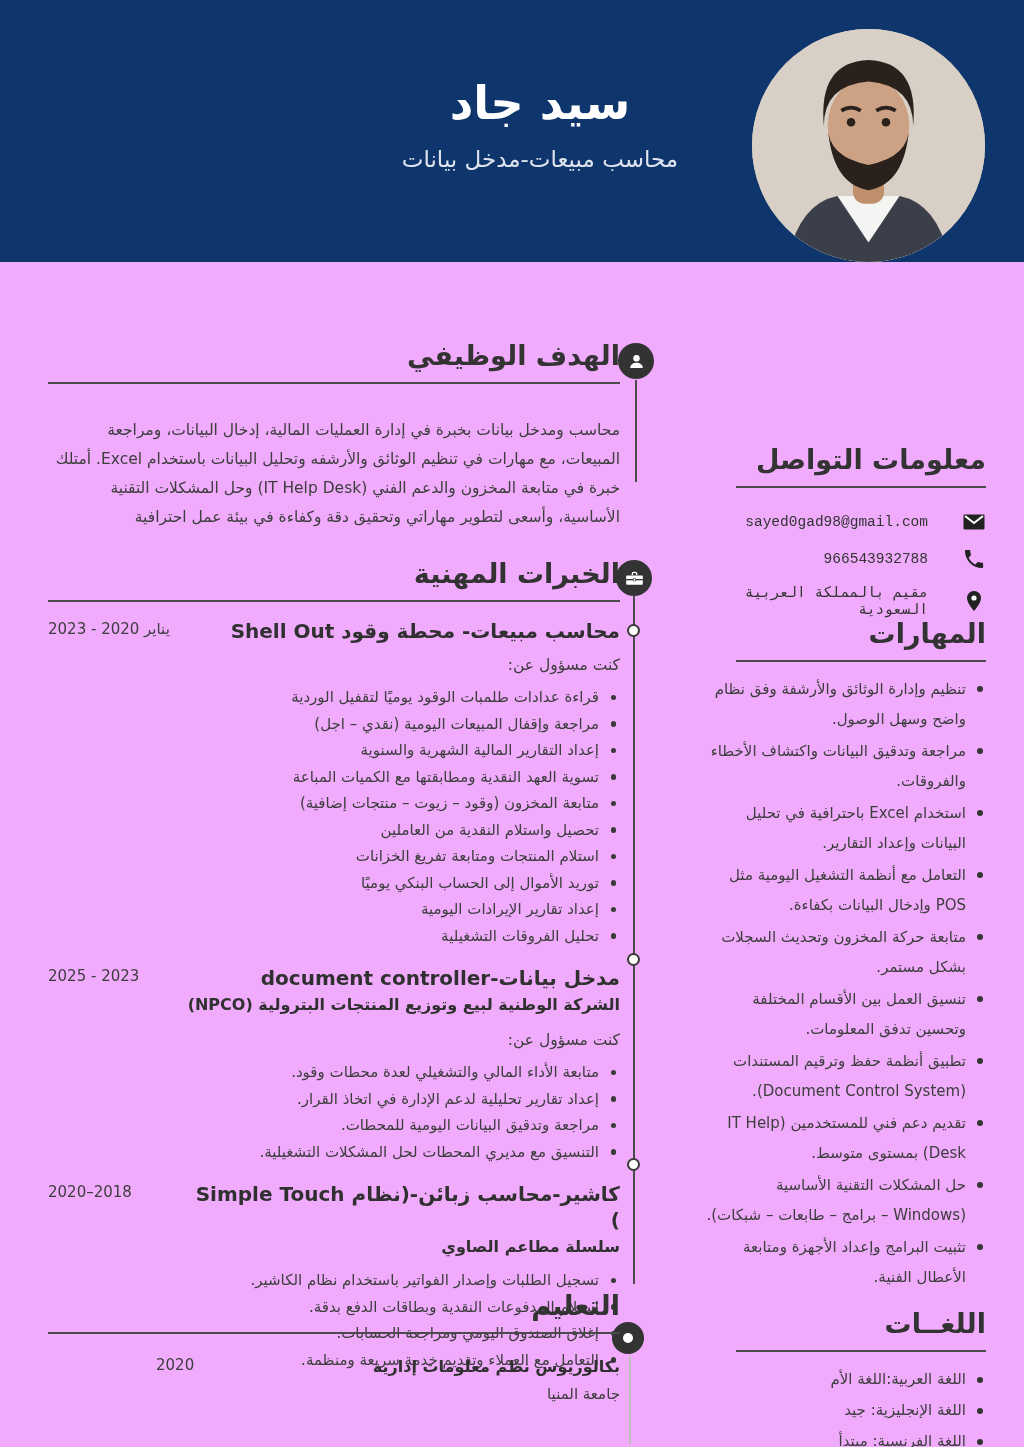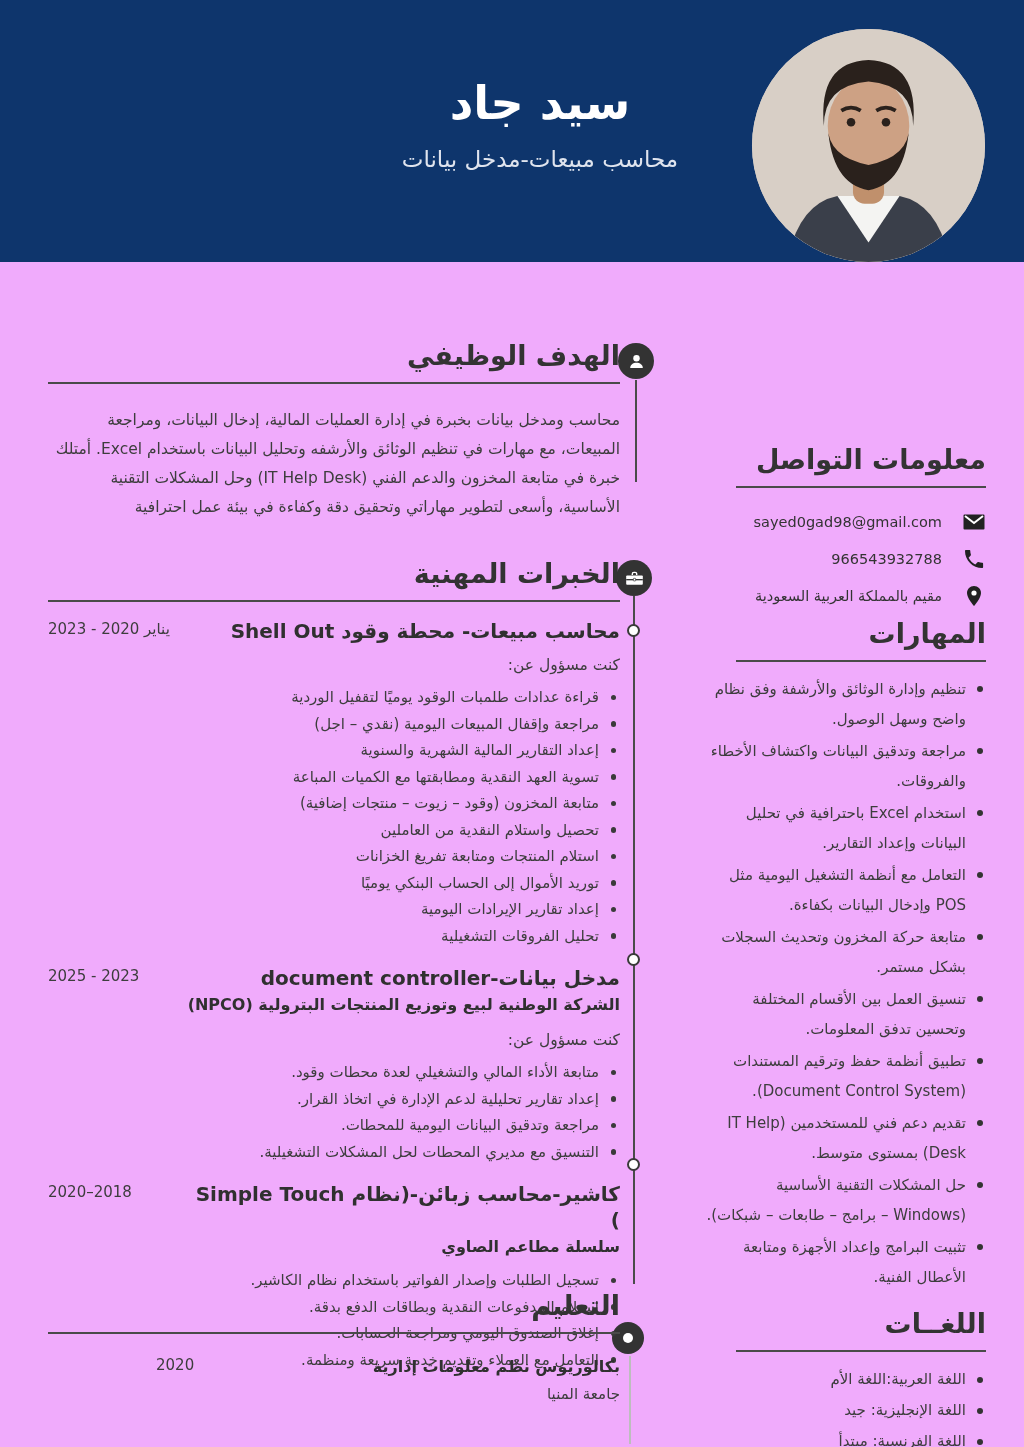--- a/index.html
+++ b/index.html
@@ -17,41 +17,41 @@
 
   
   .main-col { position:absolute; left:48px; width:572px; direction:rtl; text-align:right; color:#3d3d3d; }
   .side-col { position:absolute; left:700px; width:286px; direction:rtl; text-align:right; color:#3d3d3d;margin-top:44px; }
 
   h2.sec { font-size:27px; font-weight:bold; color:#333333; line-height:36px; }
   .rule { height:2px; background:#4a4a4a; margin-top:8px; }
   .rule-side { height:2px; background:#4a4a4a; width:250px; margin-top:8px; }
 
   
-  .obj-text { margin-top:22px; font-size:15.5px; line-height:29px; color:#3d3d3d; }
+  .obj-text { margin-top:32px; font-size:15.5px; line-height:29px; color:#3d3d3d; }
 
   
   .job { position:relative; margin-top:16px; }
   .job-title { font-size:20px; font-weight:bold; color:#303030; line-height:26px; width:430px; }
   .job-company { font-size:16px; font-weight:bold; color:#303030; line-height:28px; width:470px; }
   .job-date { position:absolute; left:0; top:2px; font-size:15px; color:#3d3d3d; white-space:nowrap; }
   .job-intro { margin-top:8px; font-size:15.5px; line-height:26px; }
   ul.blts { list-style:none; margin-top:6px; }
   ul.blts li { position:relative; padding-right:21px; font-size:15px; line-height:26.5px; }
   ul.blts li::before { content:""; position:absolute; right:4px; top:10.5px; width:5.5px; height:5.5px; border-radius:50%; background:#3a3a3a; }
 
   
   .edu-row { position:relative; margin-top:20px; }
   .edu-degree { font-size:16px; font-weight:bold; color:#303030; line-height:26px; }
   .edu-school { font-size:15px; line-height:28px; }
   .edu-date { position:absolute; left:108px; top:2px; font-size:15px; }
 
   
   .contact-list { margin-top:22px; }
-  .contact-row { display:flex; align-items:center; gap:20px; margin-bottom:13px; direction:rtl; }
+  .contact-row { display:flex; align-items:center; gap:34px; margin-bottom:13px; direction:rtl;font-family:Liberation Mono, monospace; }
   .contact-row .cicon { flex:0 0 24px; height:24px; }
   .contact-row .cicon svg { width:24px; height:24px; display:block; }
   .contact-text { font-size:14.5px; color:#333; direction:ltr; }
   .contact-text.rtl { direction:rtl; }
 
   ul.sblts { list-style:none; margin-top:12px; }
   ul.sblts li { position:relative; padding-right:20px; font-size:15px; line-height:30px; margin-bottom:2px; }
   ul.sblts li::before { content:""; position:absolute; right:3px; top:12px; width:6px; height:6px; border-radius:50%; background:#333; }
 
   ul.langs { list-style:none; margin-top:12px; }

